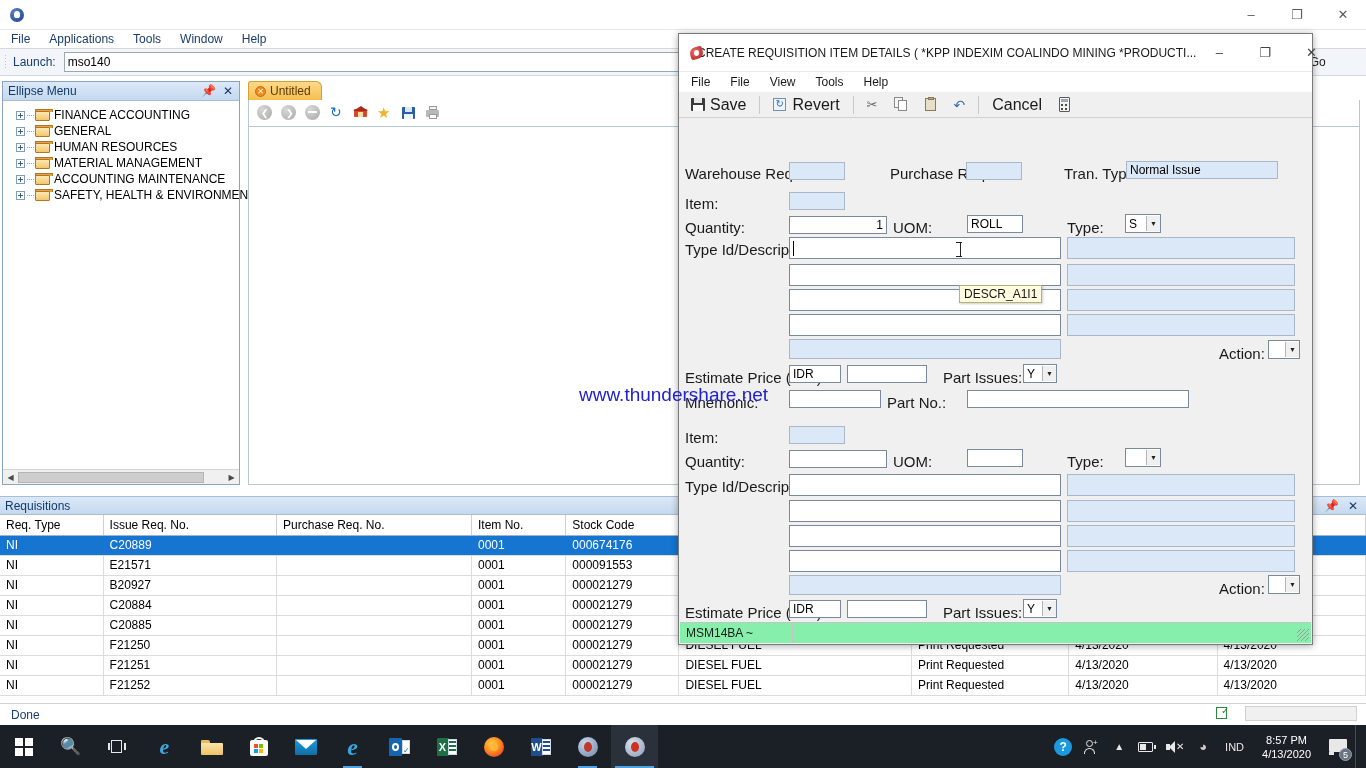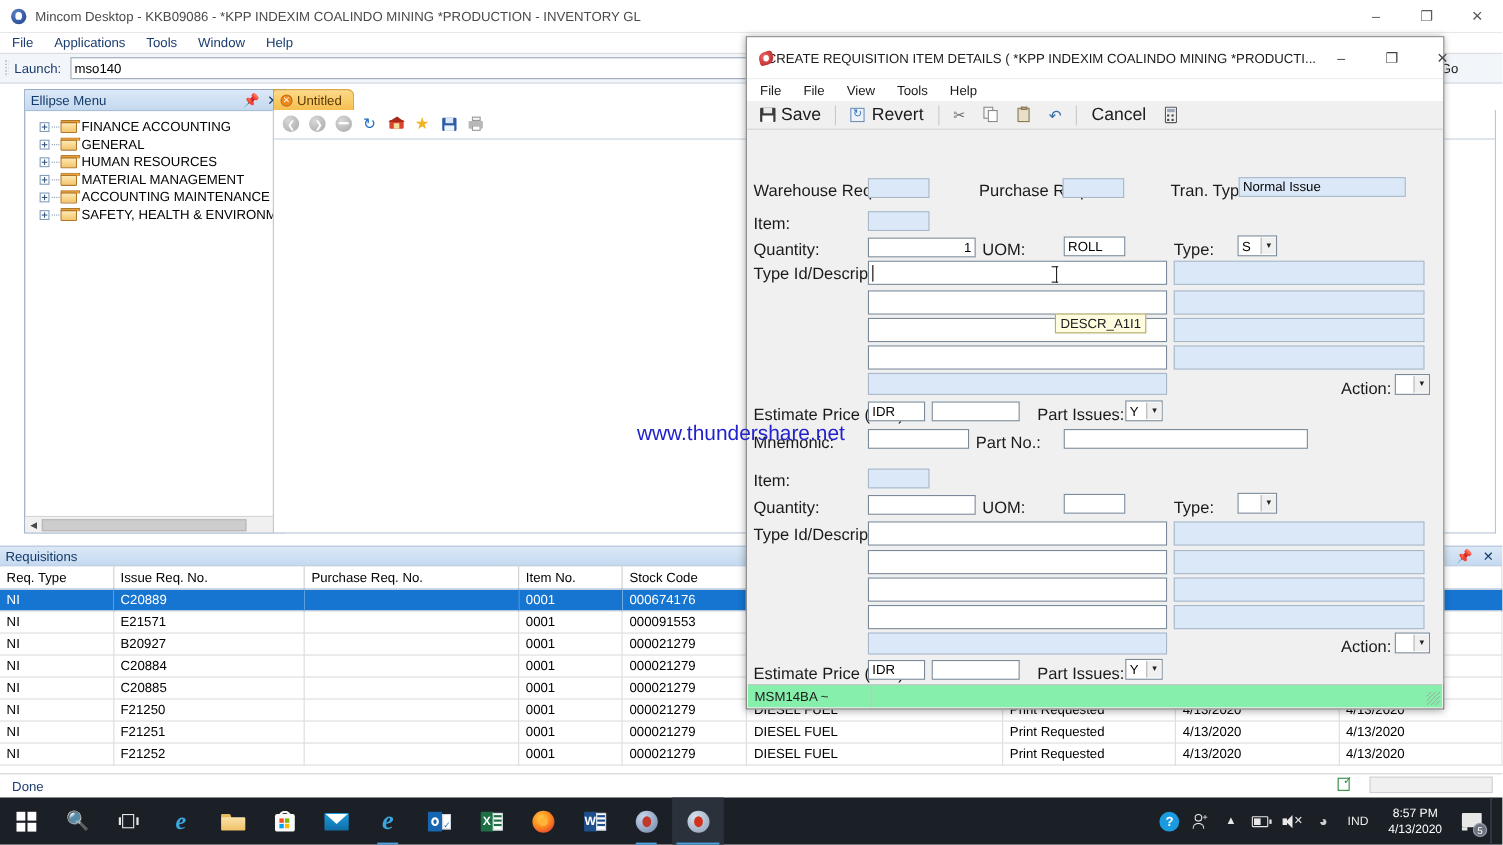--- a/index.html
+++ b/index.html
@@ -72,21 +72,21 @@
     background:#fff;
   }
   .go-circle:before {
     content:""; position:absolute; left:8px; top:4px; width:5px; height:5px;
     border-top:2px solid #fff; border-right:2px solid #fff; transform: rotate(45deg);
   }
   .go-text { font-size:12px; color:#1a1a1a; }
 
   
   .sidebar {
-    position:absolute; left:22px; top:81px; width:238px; height:404px;
+    position:absolute; left:2px; top:81px; width:238px; height:404px;
     border:1px solid #8aa3c0; background:#ffffff;
   }
   .sidebar-head {
     height:19px; background: linear-gradient(to bottom,#dbe8f7,#c5d9ef);
     display:flex; align-items:center; padding-left:5px;
     border-bottom:1px solid #a8bdd6;
   }
   .sidebar-head .t { font-size:12px; color:#123a6b; }
   .sidebar-head .acts { margin-left:auto; display:flex; gap:7px; padding-right:6px; }
   .pin-ico, .close-ico { font-size:12px; color:#123a6b; line-height:12px; }
@@ -328,21 +328,20 @@
 </head>
 <body>
 
 <div id="root">
 
   <div class="win-titlebar">
     <span class="win-icon">
       <span class="dot"></span>
         <span class="dot2"></span>
     </span>
-    <span class="win-title">Mincom Desktop - KKB09086 - *KPP INDEXIM COALINDO MINING *PRODUCTION - INVENTORY GL</span>
     <div class="win-ctrls">
       <div class="win-ctrl">–</div>
       <div class="win-ctrl">❐</div>
       <div class="win-ctrl close">✕</div>
     </div>
   </div>
 
   <div class="menubar">
     <span class="mi">File</span>
     <span class="mi">Applications</span>

